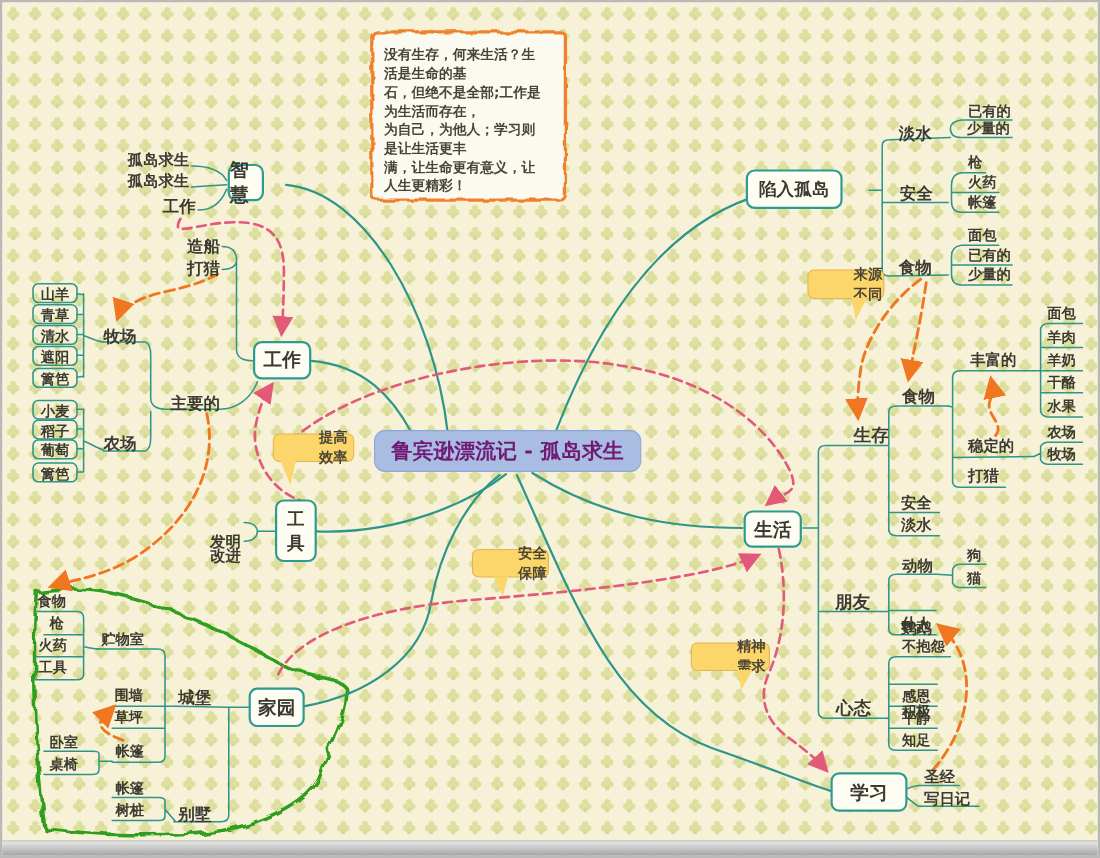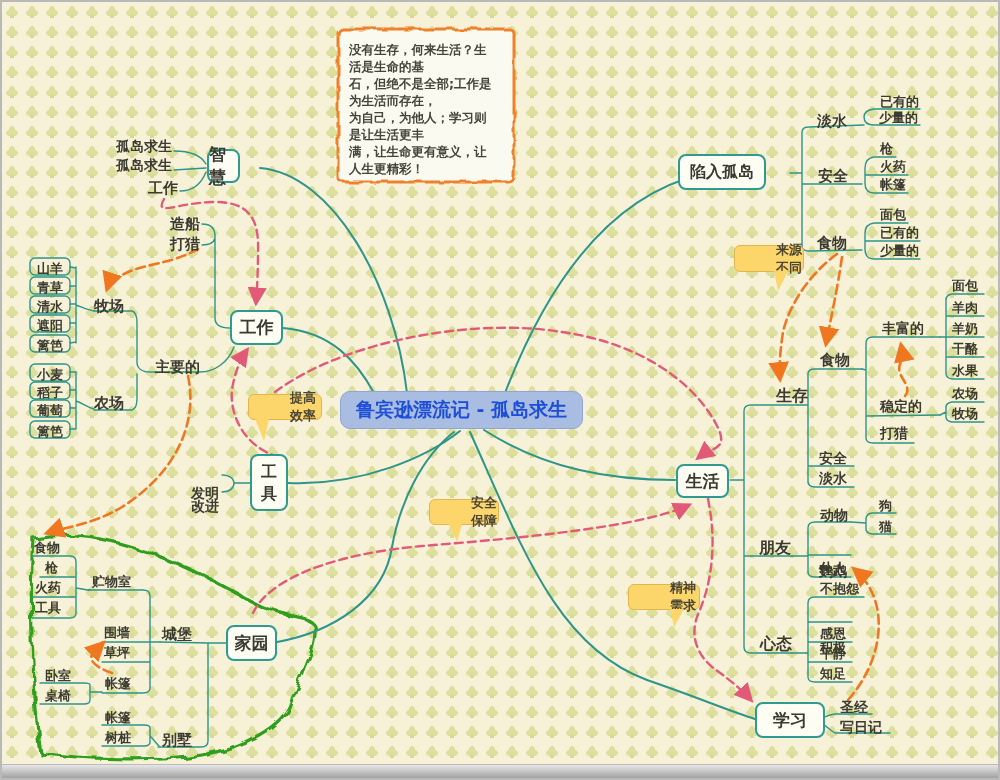--- a/index.html
+++ b/index.html
@@ -19,21 +19,21 @@
   .lbl{position:absolute;color:#3b3b30;font-weight:bold;white-space:nowrap;line-height:1.1;}
   .s13{font-size:13px;} .s14{font-size:14px;} .s15{font-size:15px;} .s16{font-size:16px;}
   .node{
     position:absolute;display:flex;align-items:center;justify-content:center;
     background:#fdfdf4;border:2px solid #2f9a8e;border-radius:8px;
     color:#3a3a32;font-weight:bold;font-size:16px;box-sizing:border-box;
   }
   .central{
     position:absolute;display:flex;align-items:center;justify-content:center;
     background:#a9bce2;border:1px solid #8ea6d8;border-radius:10px;
-    color:#1d4ed8;font-weight:bold;font-size:19px;box-sizing:border-box;
+    color:#701a75;font-weight:bold;font-size:19px;box-sizing:border-box;
   }
   .callout{
     position:absolute;background:#fcd66b;border:1px solid #e4b54d;border-radius:6px;
     color:#4a4536;font-weight:bold;font-size:13px;display:flex;align-items:center;justify-content:center;
     box-sizing:border-box;
     padding-left:41px;
   }
   .tail{position:absolute;width:0;height:0;border-style:solid;}
   #noteText{position:absolute;left:347px;top:39px;width:158px;color:#45453a;
     font-size:12.5px;font-weight:bold;line-height:17px;}

